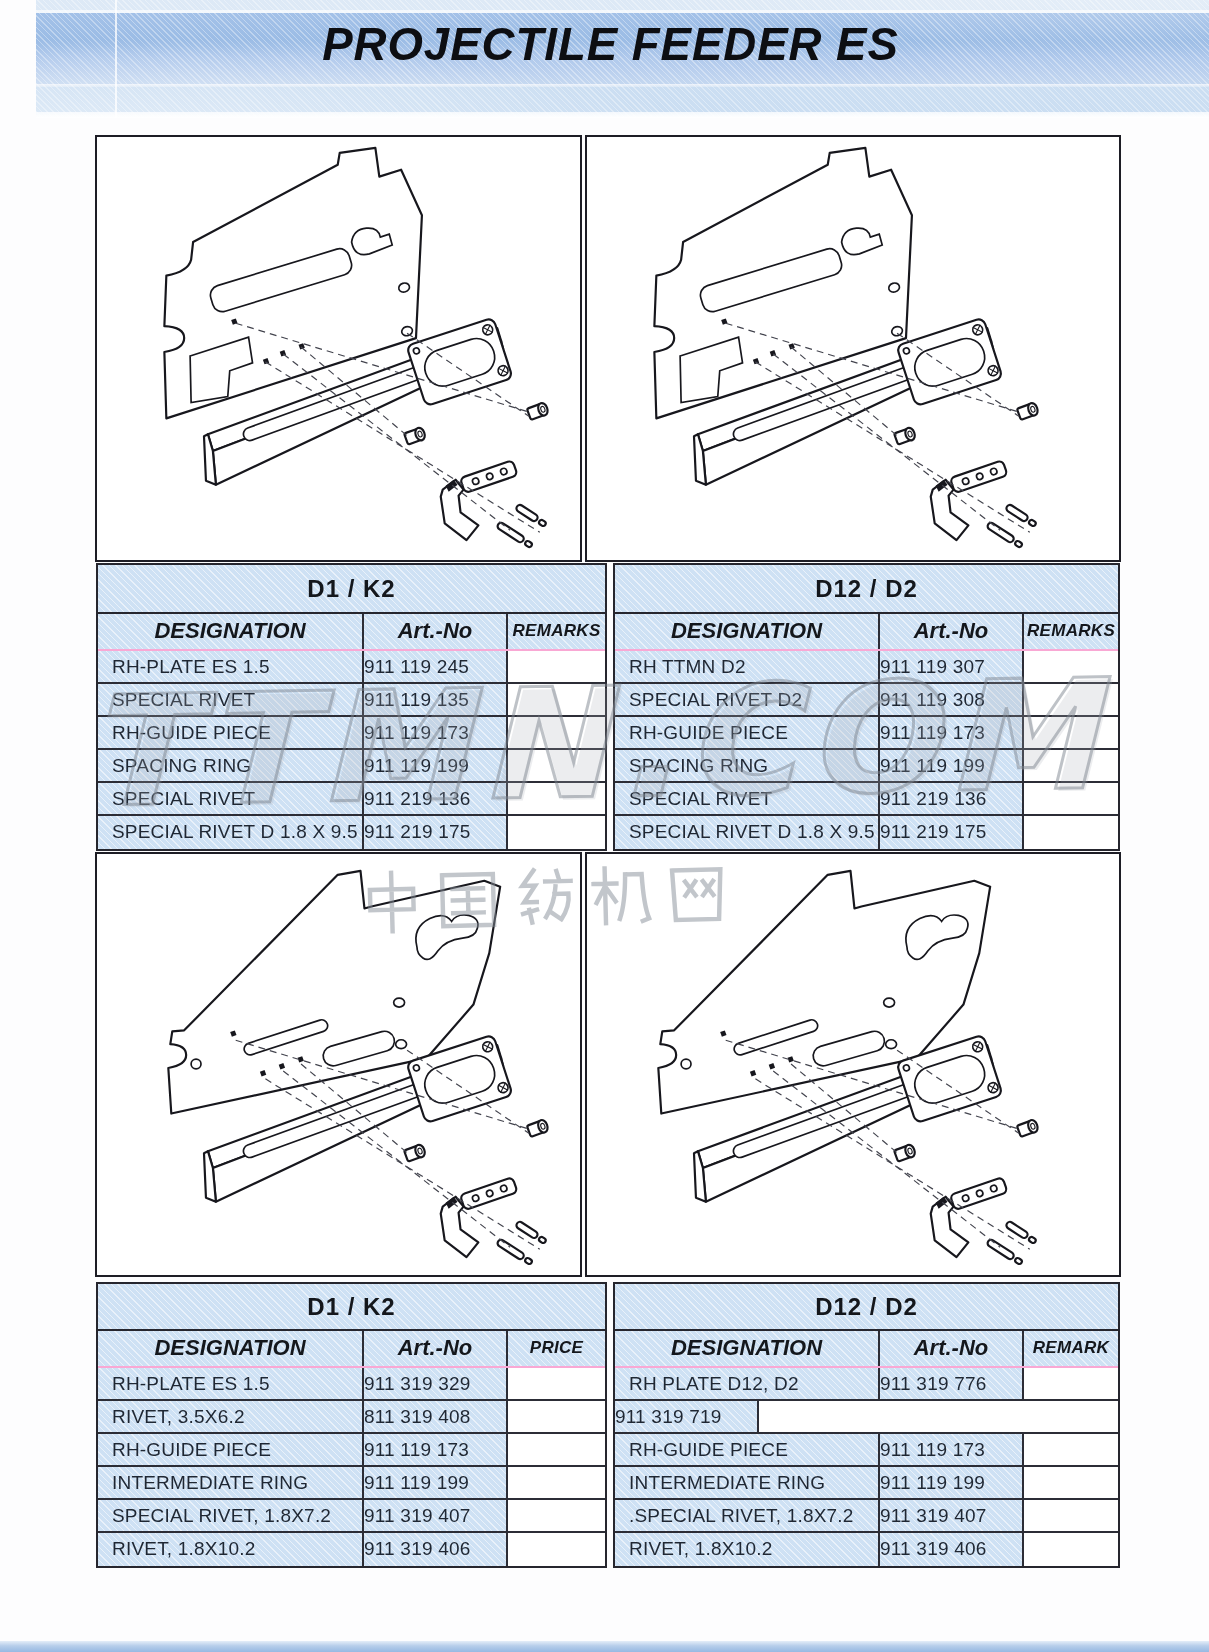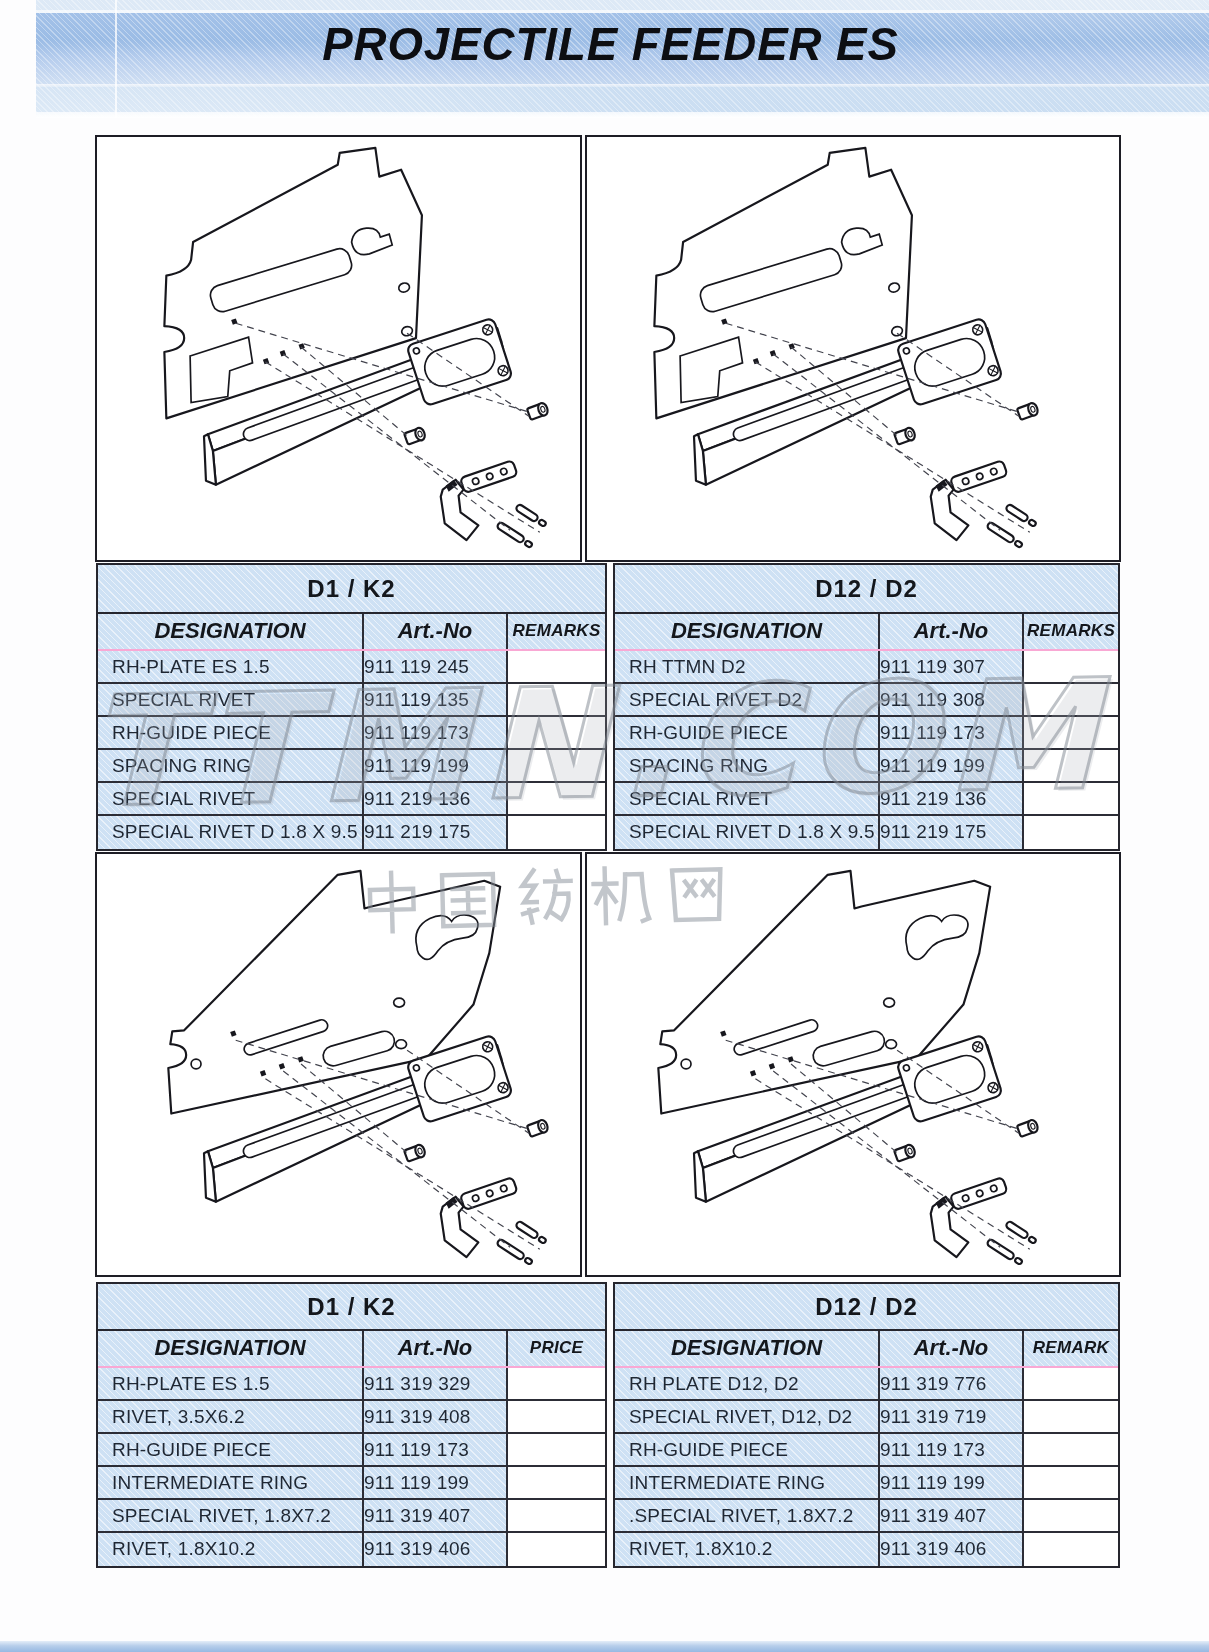--- a/index.html
+++ b/index.html
@@ -293,21 +293,21 @@
       <div class="th th2 bluecell">PRICE</div>
     </div>
     <div>
         <div class="tr">
           <div class="td td0 bluecell">RH-PLATE ES 1.5</div>
           <div class="td td1 bluecell">911 319 329</div>
           <div class="td td2"></div>
         </div>
         <div class="tr">
           <div class="td td0 bluecell">RIVET, 3.5X6.2</div>
-          <div class="td td1 bluecell">911 319 408</div>
+          <div class="td td1 bluecell">811 319 408</div>
           <div class="td td2"></div>
         </div>
         <div class="tr">
           <div class="td td0 bluecell">RH-GUIDE PIECE</div>
           <div class="td td1 bluecell">911 119 173</div>
           <div class="td td2"></div>
         </div>
         <div class="tr">
           <div class="td td0 bluecell">INTERMEDIATE RING</div>
           <div class="td td1 bluecell">911 119 199</div>
@@ -333,21 +333,20 @@
       <div class="th th1 bluecell">Art.-No</div>
       <div class="th th2 bluecell">REMARK</div>
     </div>
     <div>
         <div class="tr">
           <div class="td td0 bluecell">RH PLATE D12, D2</div>
           <div class="td td1 bluecell">911 319 776</div>
           <div class="td td2"></div>
         </div>
         <div class="tr">
-          <div class="td td0 bluecell">SPECIAL RIVET, D12, D2</div>
           <div class="td td1 bluecell">911 319 719</div>
           <div class="td td2"></div>
         </div>
         <div class="tr">
           <div class="td td0 bluecell">RH-GUIDE PIECE</div>
           <div class="td td1 bluecell">911 119 173</div>
           <div class="td td2"></div>
         </div>
         <div class="tr">
           <div class="td td0 bluecell">INTERMEDIATE RING</div>

